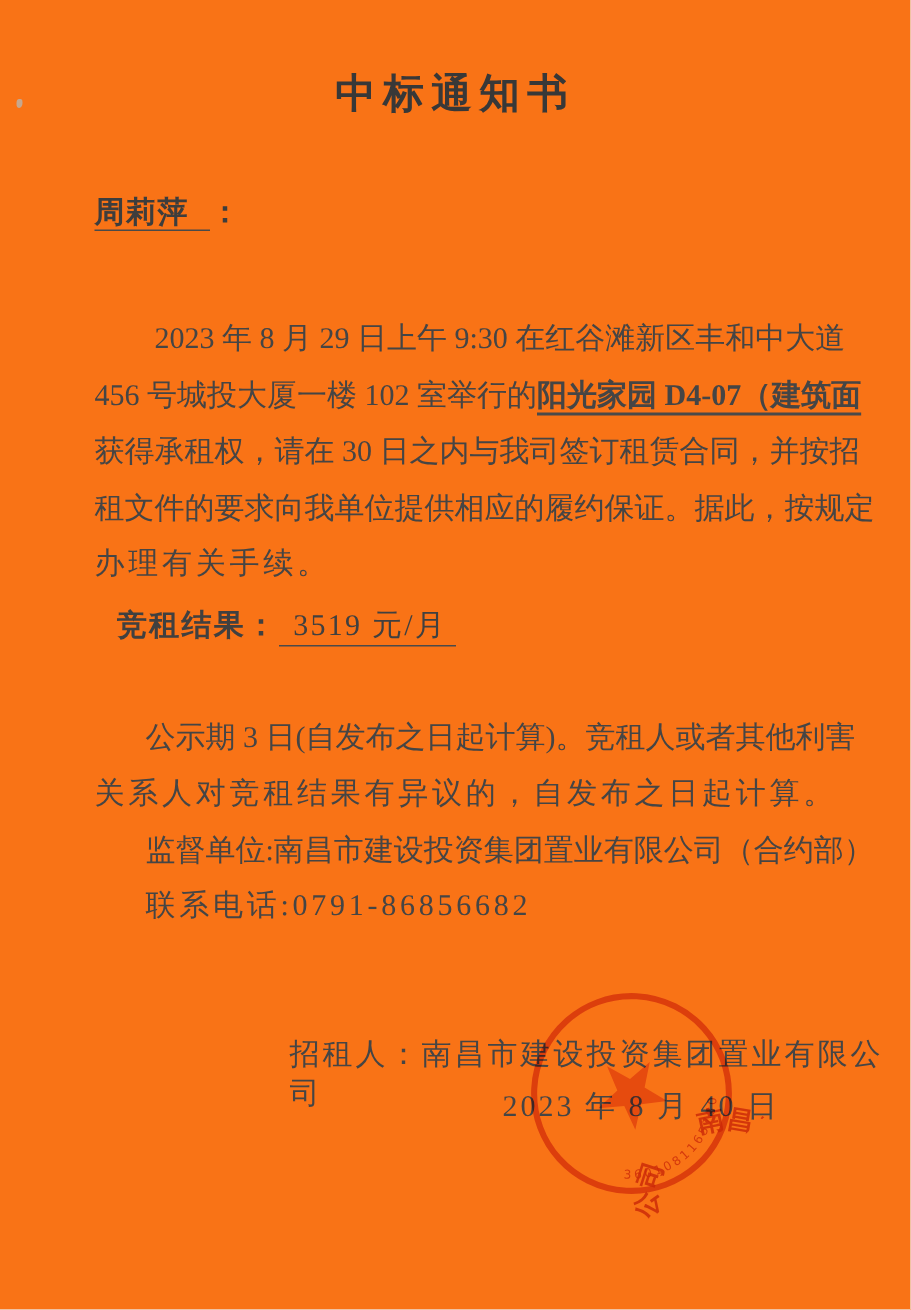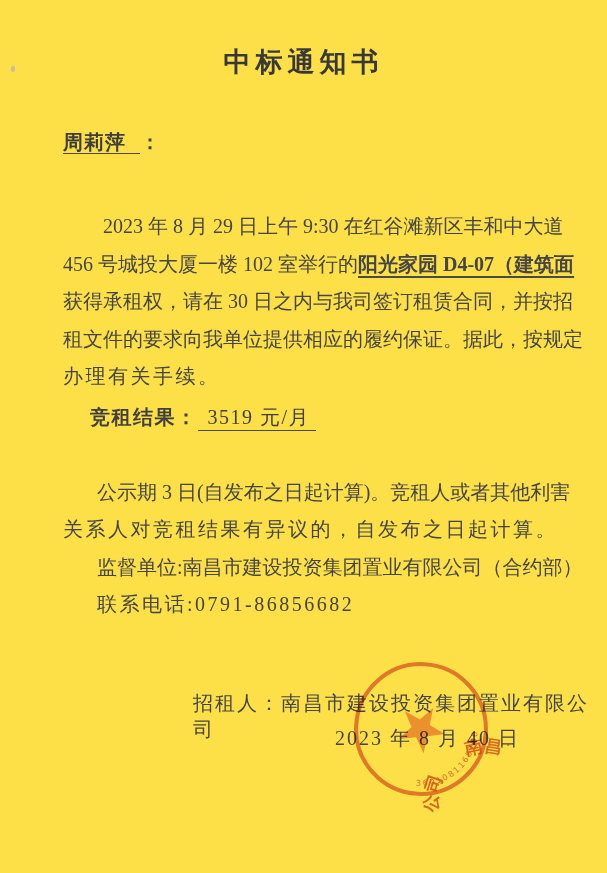--- a/index.html
+++ b/index.html
@@ -1,20 +1,20 @@
 <!DOCTYPE html>
 <html><head>
 <meta charset="utf-8">
 <style>
   html,body{margin:0;padding:0;background:#e9e9e9;}
   .page{
     position:relative;
     width:607px;height:873px;
     margin:0 auto;
-    background:#fde047;
+    background:#f97316;
     overflow:hidden;
     font-family:"Liberation Serif","DejaVu Serif",serif;
     color:#424242;
   }
   .doc-title{
     position:absolute;top:44px;left:0;width:100%;
     text-align:center;
     font-size:27px;font-weight:bold;letter-spacing:5px;
     color:#383838;
   }
@@ -43,21 +43,21 @@
   .indent1{padding-left:40px;margin-top:48px;}
   .nostretch{text-align-last:left !important;letter-spacing:2.5px;}
   .bu{
     font-weight:bold;
     text-decoration:underline;
     text-underline-offset:5px;
     text-decoration-thickness:1.5px;
     text-decoration-color:#4a4a4a;
   }
   .result-line{
-    position:absolute;left:90px;top:404px;
+    position:absolute;left:78px;top:404px;
     font-size:20px;line-height:26px;letter-spacing:1.5px;color:#404040;font-family:Liberation Serif, serif;
   }
   .result-line .label{font-weight:bold;}
   .result-line .value{
     border-bottom:1.5px solid #4a4a4a;
     padding:0 6px 2px 10px;
   }
   .notice-block{
     position:absolute;left:63px;top:474px;width:483px;
     font-size:20px;color:#454545;

